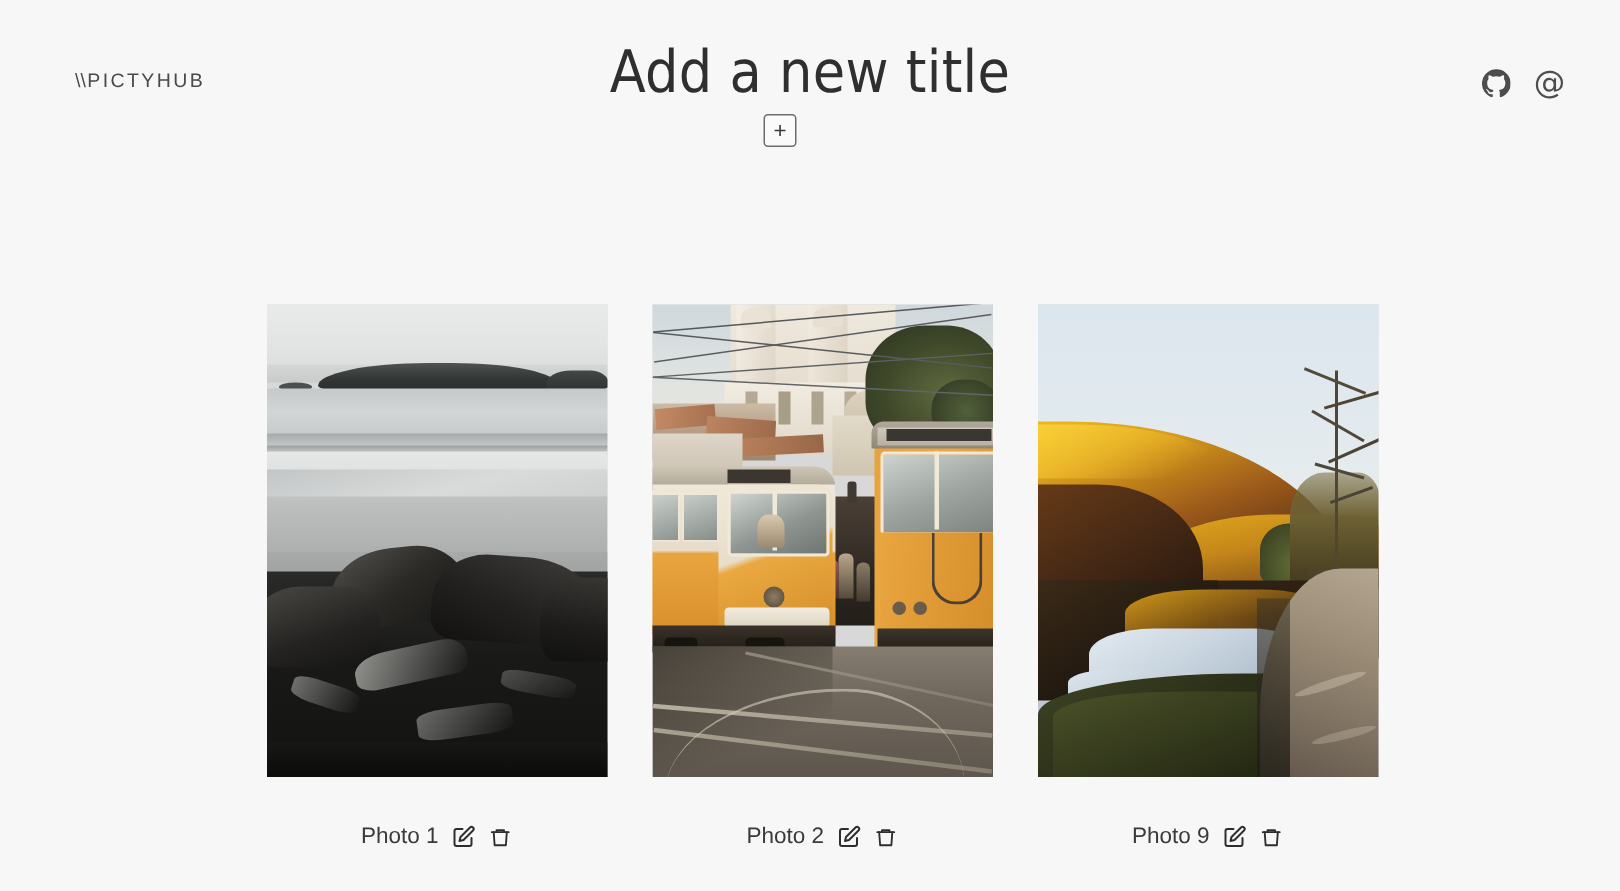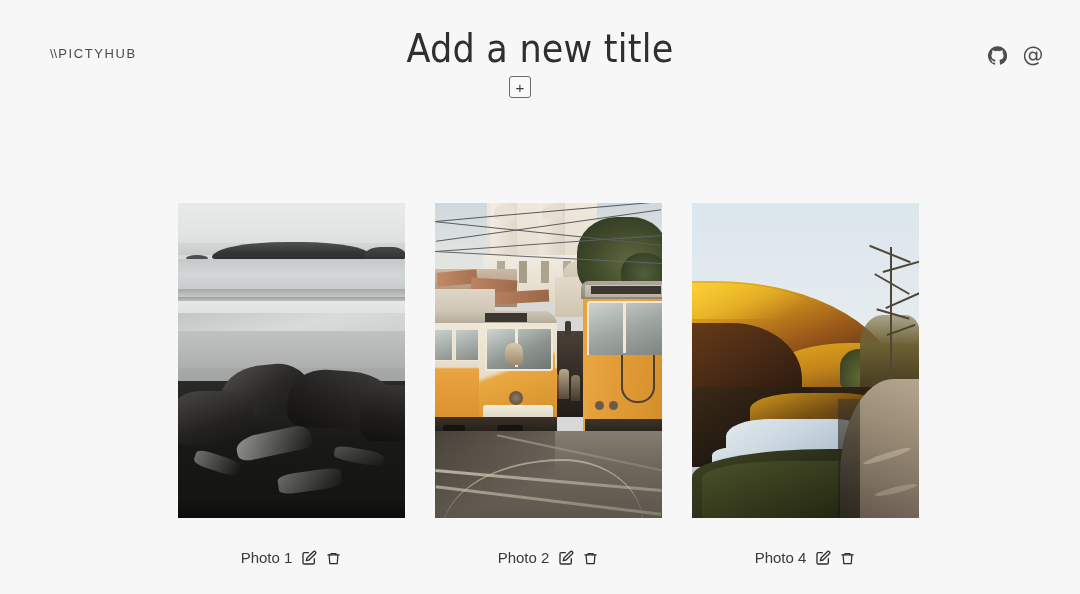--- a/index.html
+++ b/index.html
@@ -583,21 +583,21 @@
         <div class="p3-refl-sky2"></div>
       <div class="p3-shore"></div>
         <div class="p3-grass"></div>
       <div class="p3-rbank-dark"></div>
       <div class="p3-path"></div>
         <div class="p3-path-edge"></div>
       <div class="p3-path-tex1"></div>
         <div class="p3-path-tex2"></div>
     </div>
     <div class="caption">
-      <span class="caption-label">Photo 4</span>
+      <span class="caption-label">Photo 9</span>
       <span class="caption-icon">
         <svg width="16" height="16" viewBox="0 0 24 24" fill="none" stroke="currentColor" stroke-width="2" stroke-linecap="round" stroke-linejoin="round">
           <path d="M11 4H5a2 2 0 0 0-2 2v13a2 2 0 0 0 2 2h13a2 2 0 0 0 2-2v-6"></path>
           <path d="M18.5 2.5a2.12 2.12 0 0 1 3 3L12 15l-4 1 1-4 9.5-9.5z"></path>
         </svg>
       </span>
       <span class="caption-icon">
         <svg width="15" height="15" viewBox="0 0 24 24" fill="none" stroke="currentColor" stroke-width="2" stroke-linecap="round" stroke-linejoin="round">
           <path d="M3 6h18"></path>
           <path d="M8 6V4h8v2"></path>

